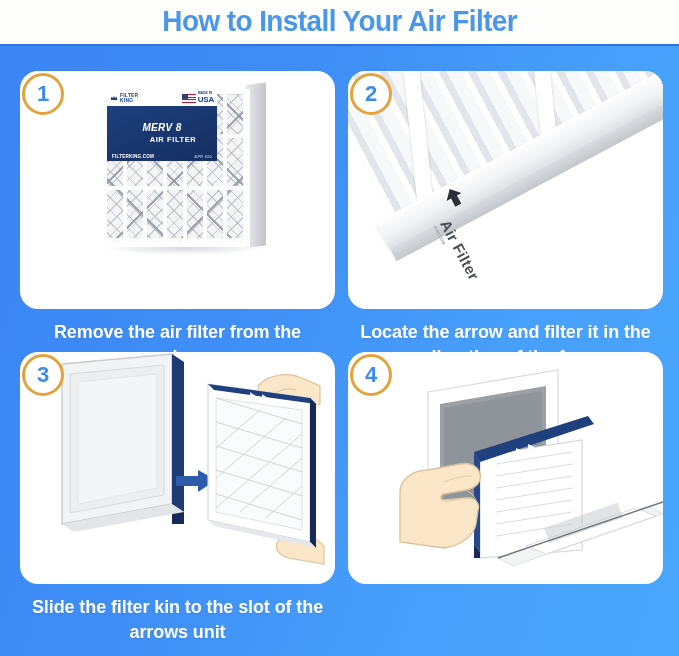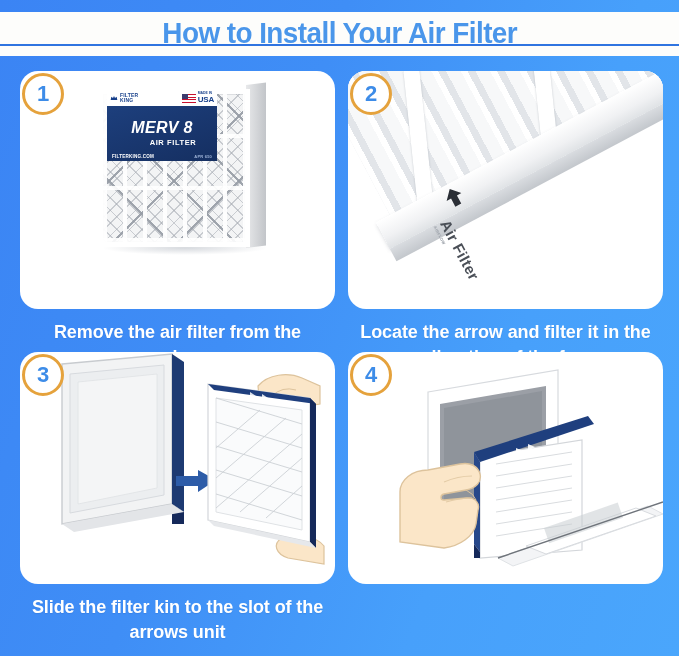--- a/index.html
+++ b/index.html
@@ -11,21 +11,21 @@
   }
   #page {
     position:relative;
     width:679px; height:656px;
     background:linear-gradient(110deg,#3b84f4 0%,#3f8ef6 38%,#47a0fb 70%,#4aa6fc 100%);
     overflow:hidden;
   }
 
   
   .header {
-    position:absolute; left:0; top:12px; width:679px; height:44px;
+    position:absolute; left:0; top:0; width:679px; height:44px;
     background:#fdfdfb;
     display:flex; align-items:center; justify-content:center;
   }
   .header-title {
     font-size:30px;
     font-weight:bold;
     color:#4a96ea;
     letter-spacing:-0.6px;
     transform:scaleX(0.93);
     white-space:nowrap;
@@ -153,21 +153,21 @@
   }
   .p1-usatxt { text-align:left; line-height:1; }
   .p1-madein { font-size:3.4px; font-weight:bold; color:#17408b; display:block; }
   .p1-usaword { font-size:8px; font-weight:bold; color:#17408b; display:block; letter-spacing:-.2px; }
   .p1-navy {
     flex:1; background:linear-gradient(160deg,#1d3f7d,#152f61);
     display:flex; flex-direction:column; align-items:center; justify-content:center;
     position:relative;
   }
   .p1-merv {
-    font-size:16px; font-weight:bold; color:#ffffff; letter-spacing:.3px;
+    font-size:10px; font-weight:bold; color:#ffffff; letter-spacing:.3px;
     font-style:italic; line-height:1;
   }
   .p1-airfilter {
     font-size:7.5px; font-weight:bold; color:#ffffff; letter-spacing:.6px;
     margin-top:2px; margin-left:22px;
   }
   .p1-foot {
     position:absolute; left:0; bottom:2px; width:100%;
     display:flex; justify-content:space-between; padding:0 5px;
   }

